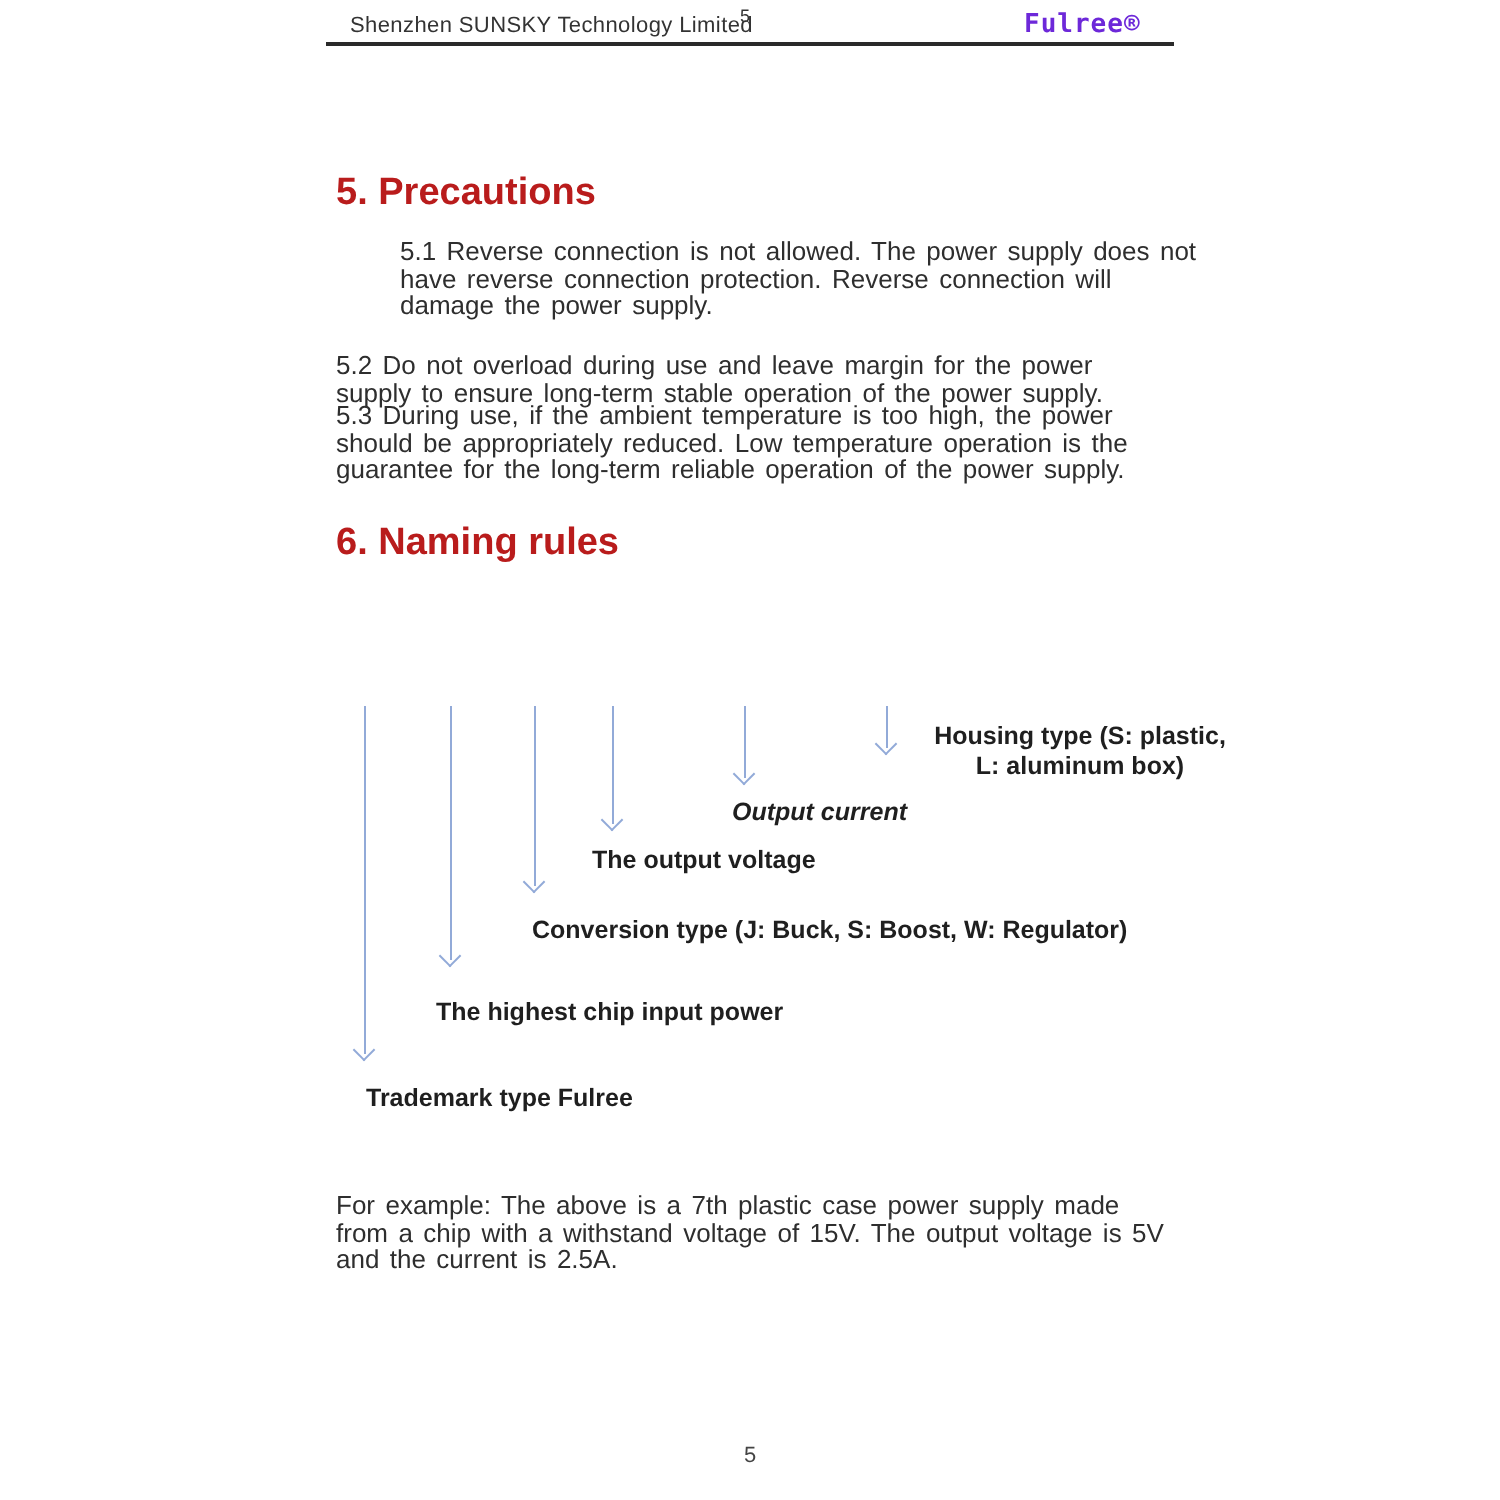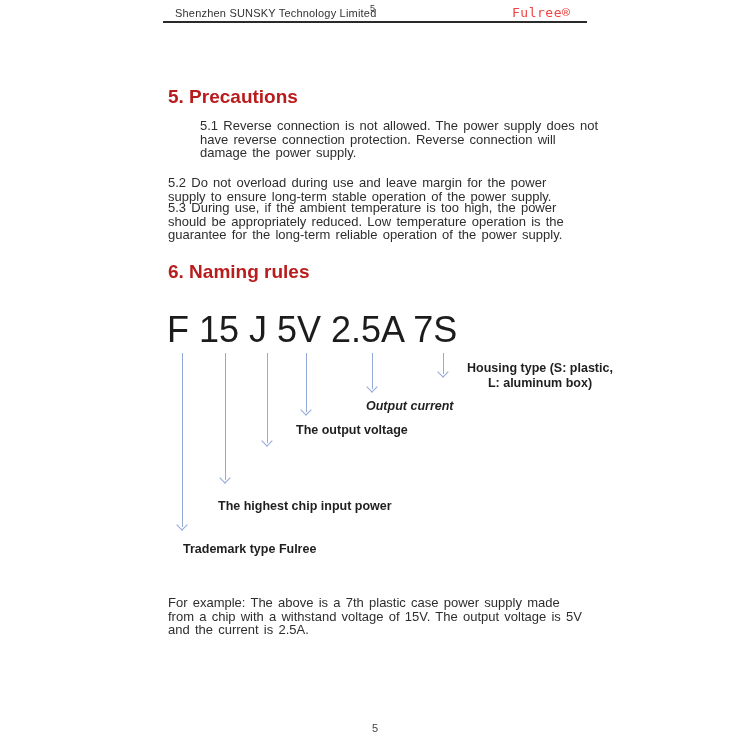--- a/index.html
+++ b/index.html
@@ -17,21 +17,21 @@
     font-size:11px;color:#333;letter-spacing:.2px;
     white-space:nowrap;
   }
   .hdr-sup{
     position:absolute;left:370px;top:3px;
     font-size:9px;color:#333;
   }
   .hdr-brand{
     position:absolute;left:512px;top:5px;
     font-family:"DejaVu Sans Mono", monospace;
-    font-size:13px;font-weight:400;color:#ef4444;
+    font-size:13px;font-weight:700;color:#6d28d9;
     letter-spacing:.5px;white-space:nowrap;
   }
   .hdr-rule{
     position:absolute;left:163px;top:21px;
     width:424px;height:1.6px;background:#2a2a2a;
   }
   
   .h-sec{
     position:absolute;left:168px;
     font-size:19px;font-weight:bold;color:#b91c1c;
@@ -90,33 +90,33 @@
   <p class="para" style="top:119px;margin-left:32px;">5.1 Reverse connection is not allowed. The power supply does not
 have reverse connection protection. Reverse connection will
 damage the power supply.</p>
   <p class="para" style="top:156px;margin-top:20px;">5.2 Do not overload during use and leave margin for the power
 supply to ensure long-term stable operation of the power supply.</p>
   <p class="para" style="top:201px;">5.3 During use, if the ambient temperature is too high, the power
 should be appropriately reduced. Low temperature operation is the
 guarantee for the long-term reliable operation of the power supply.</p>
 
   <h2 class="h-sec" style="top:262px;">6. Naming rules</h2>
-  <div class="code">F 15 J 5V 2.5A 7S</div>
 
   <div class="arrow" style="left:182px;top:353px;height:174px;"></div>
   <div class="arrow" style="left:225px;top:353px;height:127px;"></div>
   <div class="arrow" style="left:267px;top:353px;height:90px;"></div>
   <div class="arrow" style="left:306px;top:353px;height:59px;"></div>
   <div class="arrow" style="left:372px;top:353px;height:36px;"></div>
   <div class="arrow" style="left:443px;top:353px;height:21px;"></div>
 
   <div class="dlabel center" style="left:462px;top:361px;width:156px;">Housing type (S: plastic,
 L: aluminum box)</div>
   <div class="dlabel" style="left:366px;top:399px;font-style:italic;">Output current</div>
   <div class="dlabel" style="left:296px;top:423px;">The output voltage</div>
+  <div class="dlabel" style="left:266px;top:458px;">Conversion type (J: Buck, S: Boost, W: Regulator)</div>
   <div class="dlabel" style="left:218px;top:499px;">The highest chip input power</div>
   <div class="dlabel" style="left:183px;top:542px;">Trademark type Fulree</div>
 
   <p class="para" style="top:596px;">For example: The above is a 7th plastic case power supply made
 from a chip with a withstand voltage of 15V. The output voltage is 5V
 and the current is 2.5A.</p>
 
   <div class="footer-page">5</div>
 
 </div>

